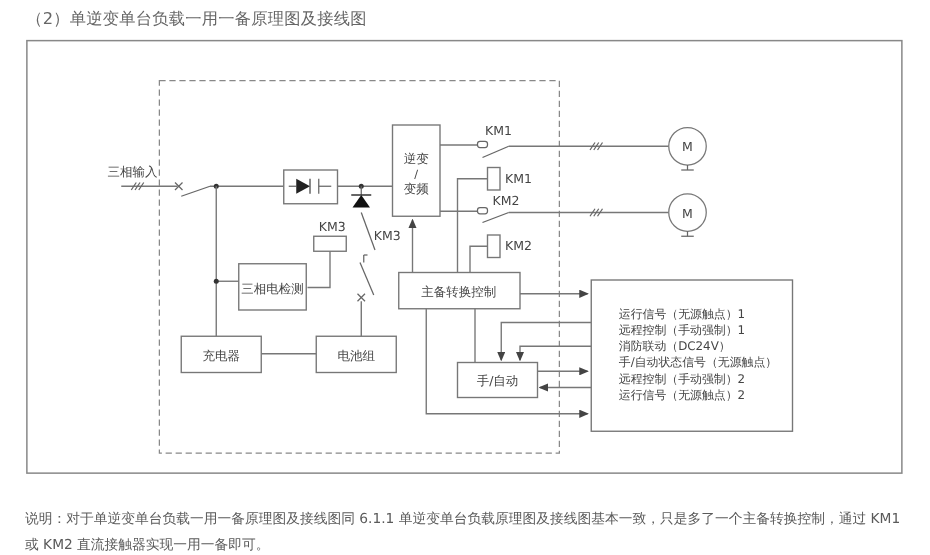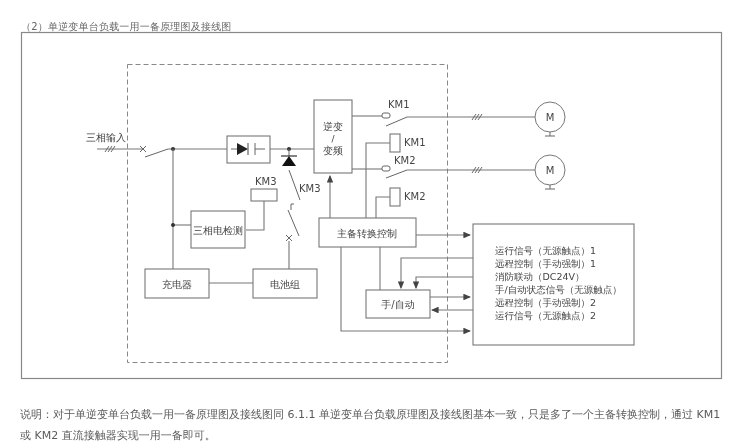--- a/index.html
+++ b/index.html
@@ -1,18 +1,18 @@
 <!DOCTYPE html>
 <html><head>
   <meta charset="utf-8">
   <style>
     html, body { margin: 0; padding: 0; background: #ffffff; }
     body { width: 744px; height: 444px; position: relative; overflow: hidden;
            font-family: "DejaVu Sans", "Liberation Sans", sans-serif; color: #555; }
-    .heading { position: absolute; left: 21px; top: 20px; font-size: 10px; color: #666; letter-spacing: 0.2px; }
+    .heading { position: absolute; left: 21px; top: 6px; font-size: 13px; color: #666; letter-spacing: 0.2px; }
     .caption { position: absolute; left: 20px; top: 404px; width: 710px; font-size: 11px; line-height: 21px; color: #5a5a5a; }
     svg { position: absolute; left: 0; top: 0; }
     .lbl { font-family: "DejaVu Sans", "Liberation Sans", sans-serif; fill: #444; }
     .box { fill: #fff; stroke: #777; stroke-width: 1.1; }
     .wire { stroke: #777; stroke-width: 1.1; fill: none; }
   </style>
 </head>
 <body>
 
 <div class="heading">（2）单逆变单台负载一用一备原理图及接线图</div>

